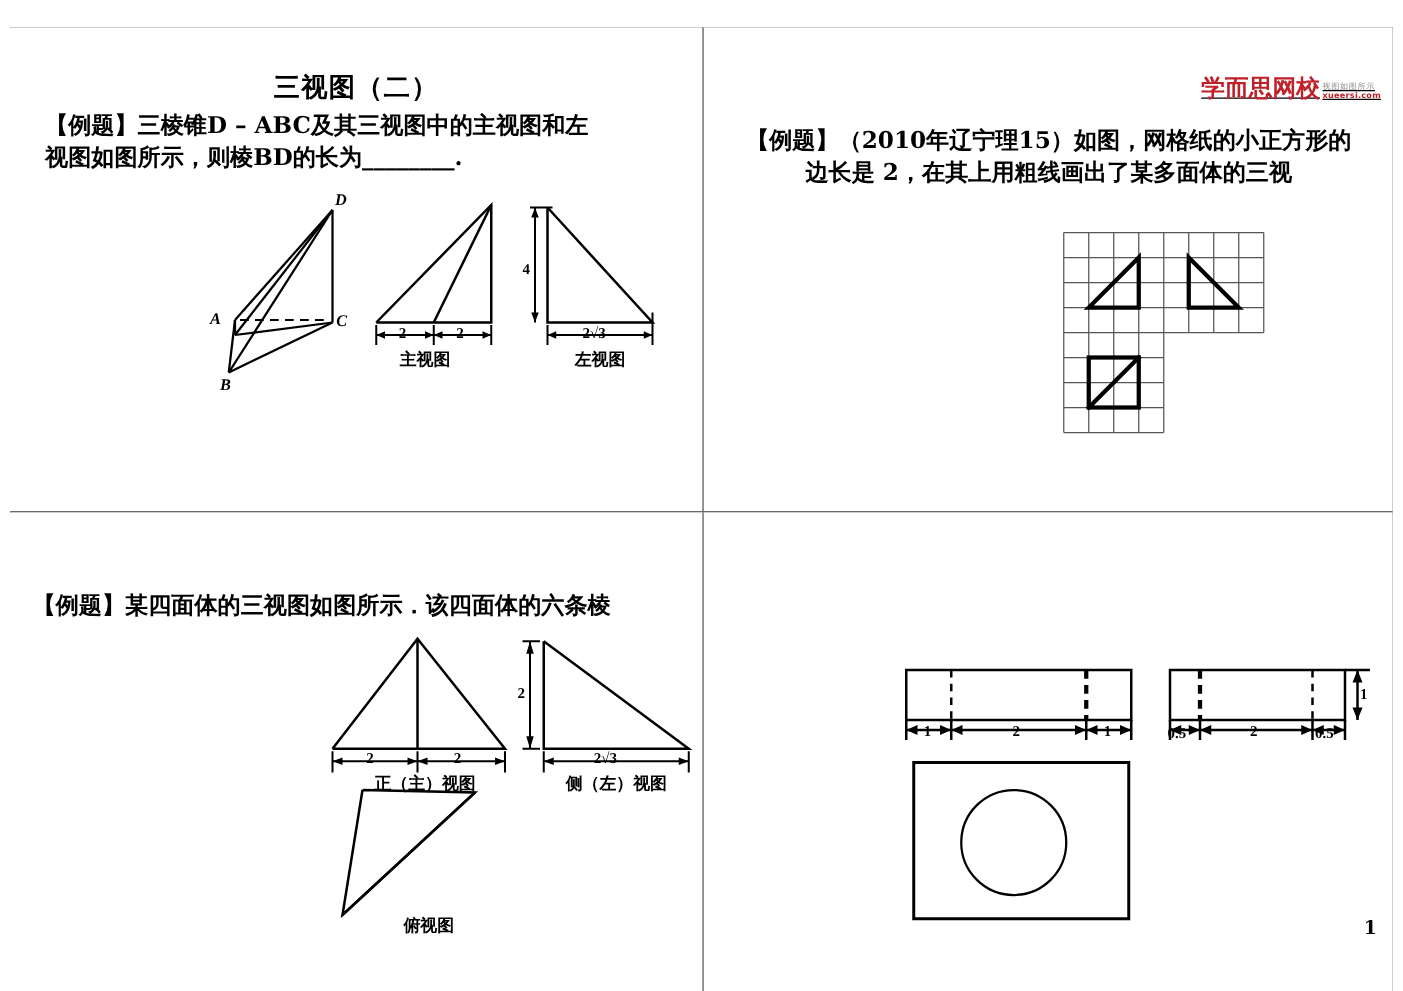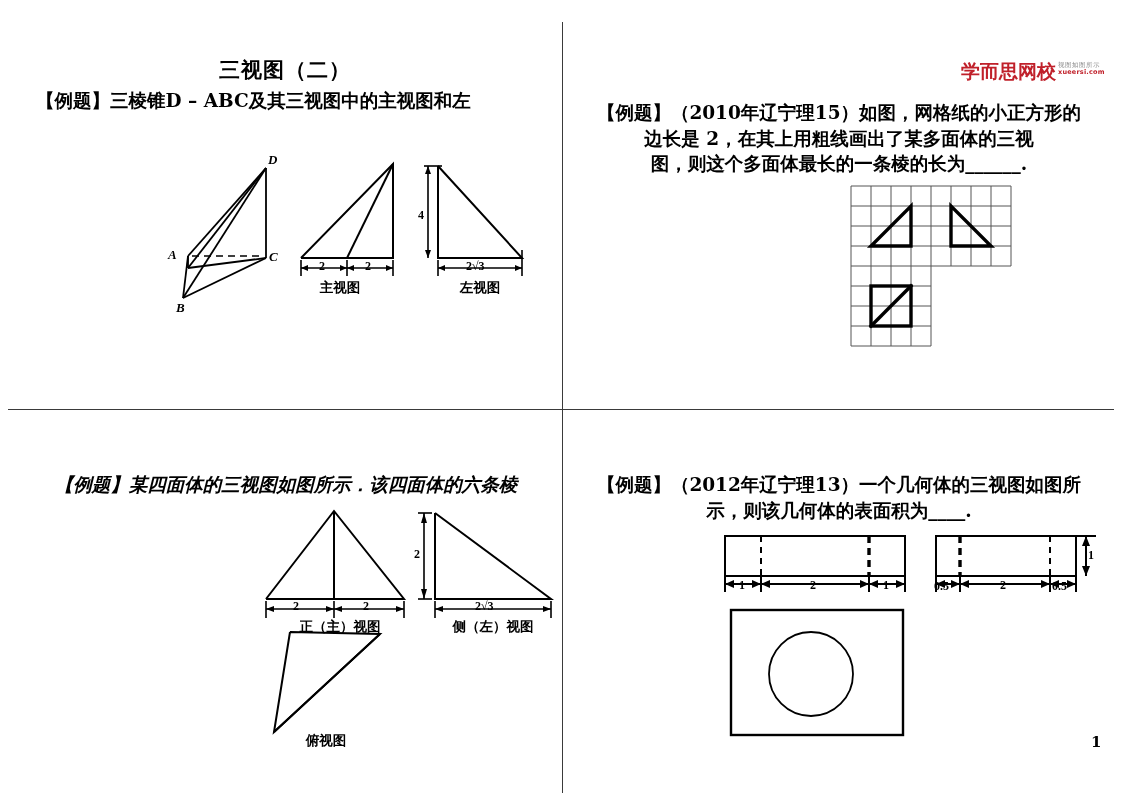--- a/index.html
+++ b/index.html
@@ -52,21 +52,23 @@
     font-weight: bold;
     font-size: 18.5px;
     line-height: 1.38;
     font-family: "DejaVu Serif", "Liberation Serif", serif;
   }
   .prompt .ln { display: block; }
 
   .logo {
     position: absolute;
     display: flex;
+    align-items: flex-end;
     gap: 2px;
+    text-decoration: underline;
   }
   .logo-main {
     color: #c0202a;
     font-weight: bold;
     font-size: 19px;
     letter-spacing: 0px;
     font-family: "DejaVu Serif", "Liberation Serif", serif;
     line-height: 1;
   }
   .logo-sub {
@@ -118,20 +120,21 @@
   <div class="edge-right"></div>
   <div class="edge-top"></div>
   <div class="edge-bottom"></div>
 
   <div class="panel panel-tl">
 
     <div class="slide-title" style="top:34px;">三视图（二）</div>
 
     <div class="prompt" style="left:28px; top:66px; width:500px; text-align:left;">
       <span class="ln">【例题】三棱锥D – ABC及其三视图中的主视图和左</span>
+      <span class="ln">视图如图所示，则棱BD的长为________.</span>
     </div>
 
     <div class="fig" style="left:150px; top:128px;">
       <svg width="145" height="170" viewBox="0 0 145 170">
 
         <polyline points="30,106 108,18" fill="none" stroke="#000" stroke-width="1.8"></polyline>
         <polyline points="30,106 30,118" fill="none" stroke="#000" stroke-width="1.8"></polyline>
         <polyline points="30,118 108,108" fill="none" stroke="#000" stroke-width="1.8"></polyline>
         <polyline points="108,108 108,18" fill="none" stroke="#000" stroke-width="1.8"></polyline>
         <polyline points="30,118 108,18" fill="none" stroke="#000" stroke-width="1.8"></polyline>
@@ -194,21 +197,20 @@
       <span class="logo-main">学而思网校</span>
       <span class="logo-sub">
         <span class="logo-sub-cn">视图如图所示</span>
         <span class="logo-sub-en">xueersi.com</span>
       </span>
     </div>
 
     <div class="prompt" style="left:10px; top:78px; width:532px; text-align:center;">
       <span class="ln">【例题】（2010年辽宁理15）如图，网格纸的小正方形的</span>
       <span class="ln">边长是 2，在其上用粗线画出了某多面体的三视</span>
-      <span class="ln">图，则这个多面体最长的一条棱的长为______.</span>
     </div>
 
     <div class="fig" style="left:288px; top:164px;">
       <svg width="180" height="170" viewBox="0 0 180 170">
 
         <g stroke="#555" stroke-width="1" fill="none">
 
           <line x1="0" y1="0" x2="160" y2="0"></line>
           <line x1="0" y1="20" x2="160" y2="20"></line>
           <line x1="0" y1="40" x2="160" y2="40"></line>
@@ -243,21 +245,21 @@
         <g stroke="#000" stroke-width="3.4" fill="none" stroke-linecap="square">
           <rect x="20" y="100" width="40" height="40"></rect>
           <line x1="20" y1="140" x2="60" y2="100"></line>
         </g>
       </svg>
     </div>
   </div>
 
   <div class="panel panel-bl">
 
-    <div class="prompt" style="left:18px; top:62px; width:520px; text-align:center;font-style:italic;">
+    <div class="prompt" style="left:18px; top:62px; width:520px; ">
       <span class="ln">【例题】某四面体的三视图如图所示．该四面体的六条棱</span>
     </div>
 
     <div class="fig" style="left:250px; top:95px;">
       <svg width="160" height="120" viewBox="0 0 160 120">
         <polyline points="8,94 76,6 146,94 8,94" fill="none" stroke="#000" stroke-width="2"></polyline>
         <line x1="76" y1="6" x2="76" y2="94" stroke="#000" stroke-width="2"></line>
 
         <line x1="8" y1="104" x2="146" y2="104" stroke="#000" stroke-width="1.6"></line>
         <line x1="8" y1="96" x2="8" y2="113" stroke="#000" stroke-width="1.6"></line>
@@ -292,30 +294,26 @@
       <span class="dimlabel" style="left:1px; top:42px;">2</span>
       <span class="dimlabel" style="left:62px; top:94px;">2√3</span>
       <span class="cap" style="left:15px; top:113px; width:130px;">侧（左）视图</span>
     </div>
 
     <div class="fig" style="left:250px; top:210px;">
       <svg width="160" height="120" viewBox="0 0 160 120">
         <polyline points="32,12 122,14 16,112 32,12" fill="none" stroke="#000" stroke-width="2"></polyline>
         <line x1="16" y1="112" x2="122" y2="14" stroke="#000" stroke-width="2"></line>
       </svg>
-      <span class="cap" style="left:28px; top:112px; width:80px;">俯视图</span>
+      <span class="cap" style="left:45px; top:112px; width:80px;">俯视图</span>
     </div>
   </div>
 
   <div class="panel panel-br">
 
-    <div class="prompt" style="left:14px; top:62px; width:524px; text-align:center;">
-      <span class="ln">【例题】（2012年辽宁理13）一个几何体的三视图如图所</span>
-      <span class="ln">示，则该几何体的表面积为____.</span>
-    </div>
 
     <div class="fig" style="left:150px; top:122px;">
       <svg width="205" height="70" viewBox="0 0 205 70">
         <rect x="12" y="4" width="180" height="40" fill="none" stroke="#000" stroke-width="2"></rect>
         <line x1="48" y1="4" x2="48" y2="44" stroke="#000" stroke-width="2" stroke-dasharray="6,5"></line>
         <line x1="156" y1="4" x2="156" y2="44" stroke="#000" stroke-width="3.4" stroke-dasharray="7,5"></line>
 
         <line x1="12" y1="52" x2="192" y2="52" stroke="#000" stroke-width="2"></line>
         <line x1="12" y1="44" x2="12" y2="60" stroke="#000" stroke-width="2"></line>
         <line x1="48" y1="44" x2="48" y2="60" stroke="#000" stroke-width="2"></line>

